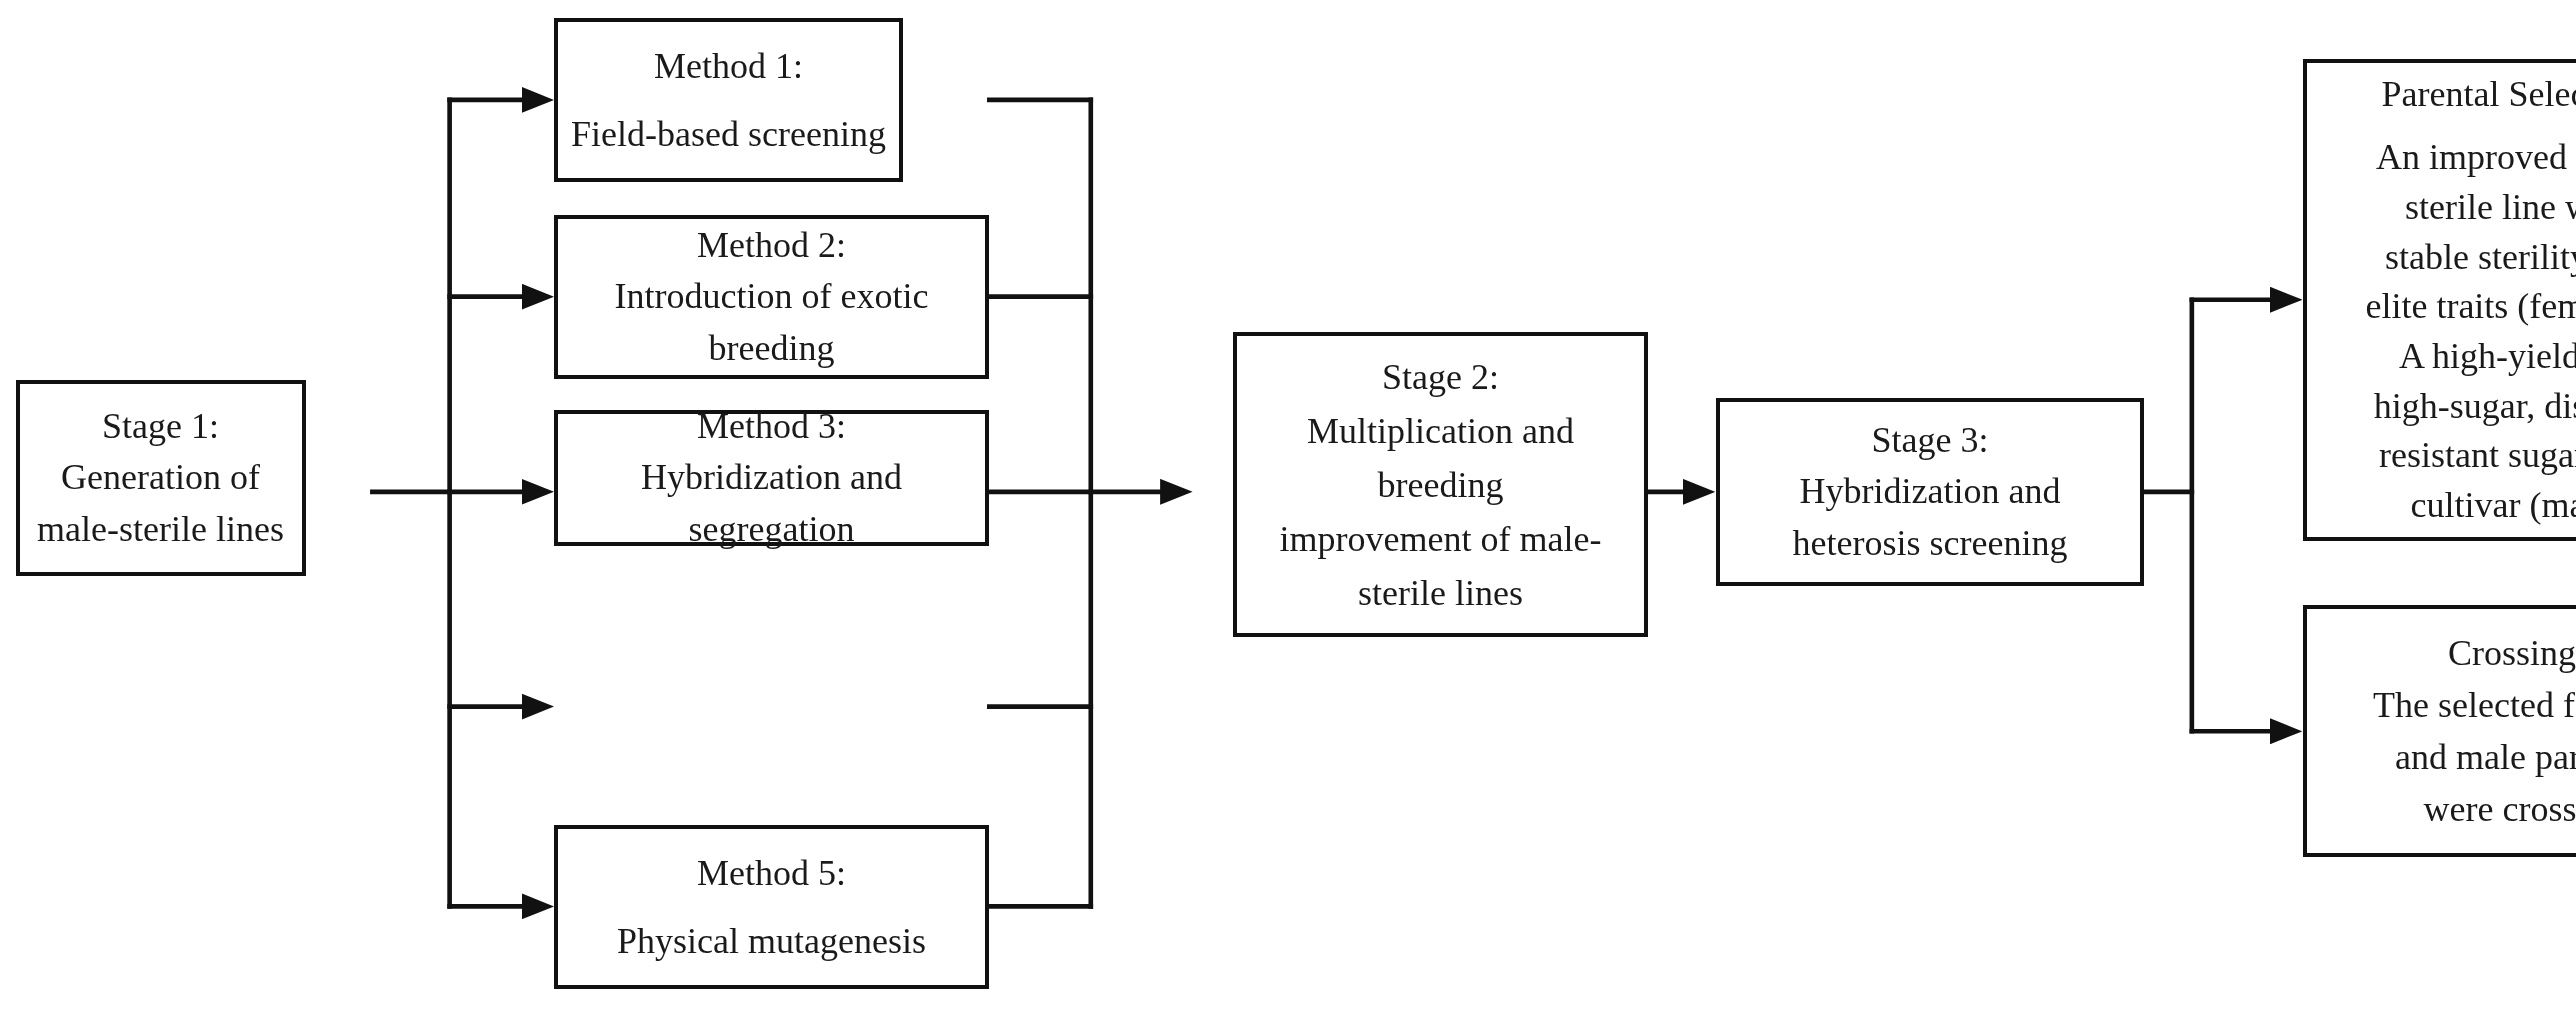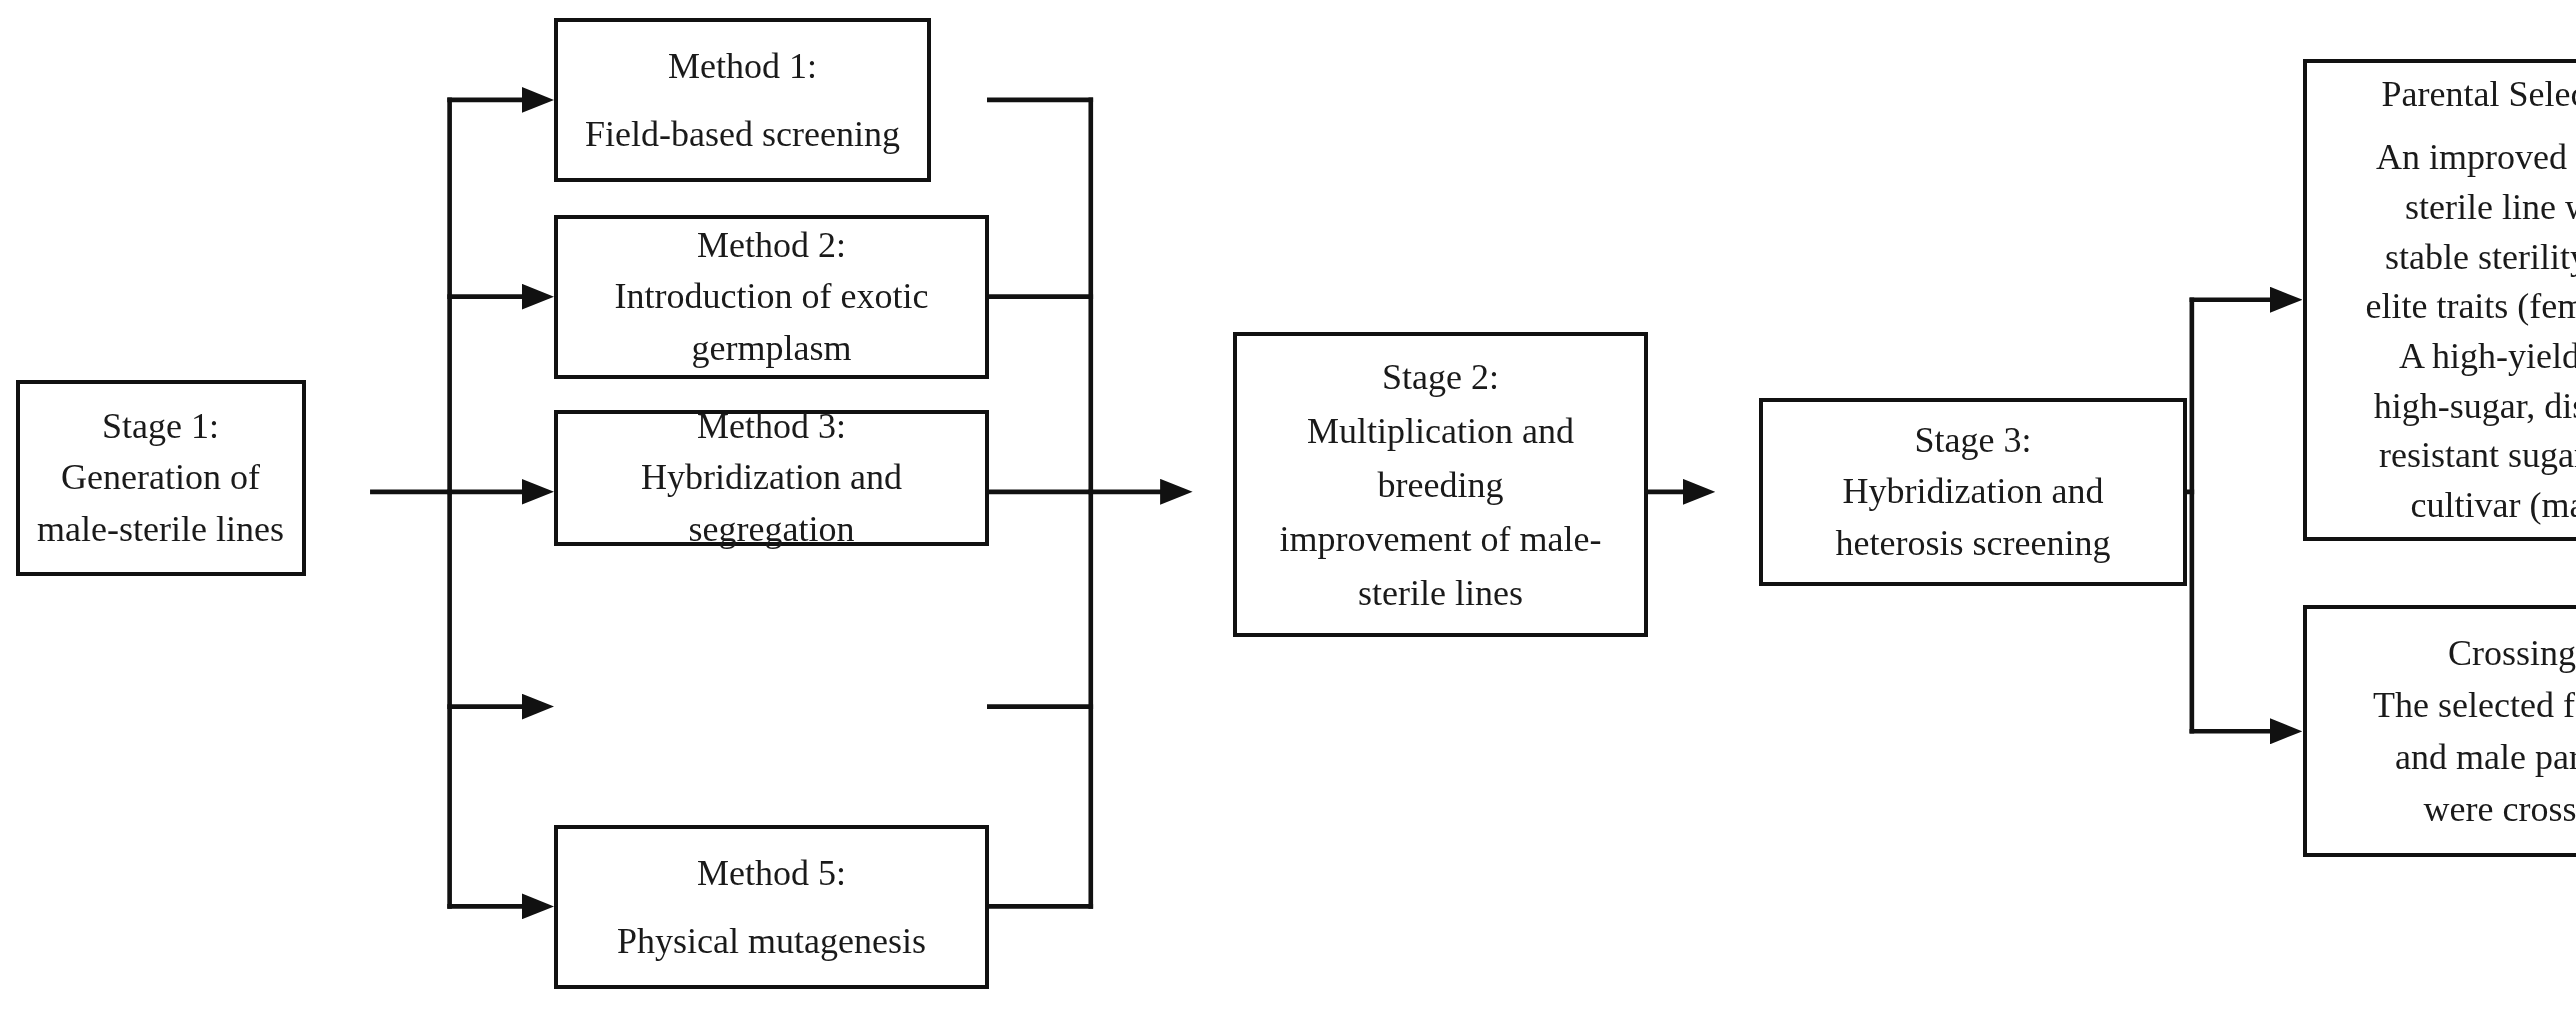--- a/index.html
+++ b/index.html
@@ -89,42 +89,42 @@
     <path d="M5300 582 H5467"></path>
     <path d="M5300 1420 H5467"></path>
     <path d="M5467 582 V1420"></path>
     <path d="M5467 955 H5618" marker-end="url(#arrow)"></path>
   </svg>
 
   <div class="box lh-snug" style="left:15.5px; top:380px; width:290px; height:196px;">Stage 1:
 Generation of
 male-sterile lines</div>
 
-  <div class="box lh-tall" style="left:554px; top:18px; width:377px; height:164px;">Method 1:
+  <div class="box lh-tall" style="left:554px; top:18px; width:349px; height:164px;">Method 1:
 Field-based screening</div>
 
   <div class="box lh-snug" style="left:554px; top:215px; width:435px; height:164px;">Method 2:
 Introduction of exotic
-germplasm</div>
+breeding</div>
 
   <div class="box lh-snug" style="left:554px; top:410px; width:435px; height:136px;">Method 3:
 Hybridization and
 segregation</div>
 
 
   <div class="box lh-tall" style="left:554px; top:825px; width:435px; height:164px;">Method 5:
 Physical mutagenesis</div>
 
   <div class="box lh-mid" style="left:1193px; top:332px; width:415px; height:305px;margin-left:40px;">Stage 2:
 Multiplication and
 breeding
 improvement of male-
 sterile lines</div>
 
-  <div class="box lh-snug" style="left:1716px; top:398px; width:428px; height:188px;margin-left:43px;">Stage 3:
+  <div class="box lh-snug" style="left:1716px; top:398px; width:428px; height:188px;">Stage 3:
 Hybridization and
 heterosis screening</div>
 
   <div class="box" style="left:2303px; top:59px; width:428px; height:482px;">
     <span class="parental-title">Parental Selection:</span>
     <span class="parental-body">An improved male-
 sterile line with
 stable sterility and
 elite traits (female) ×
 A high-yielding,

